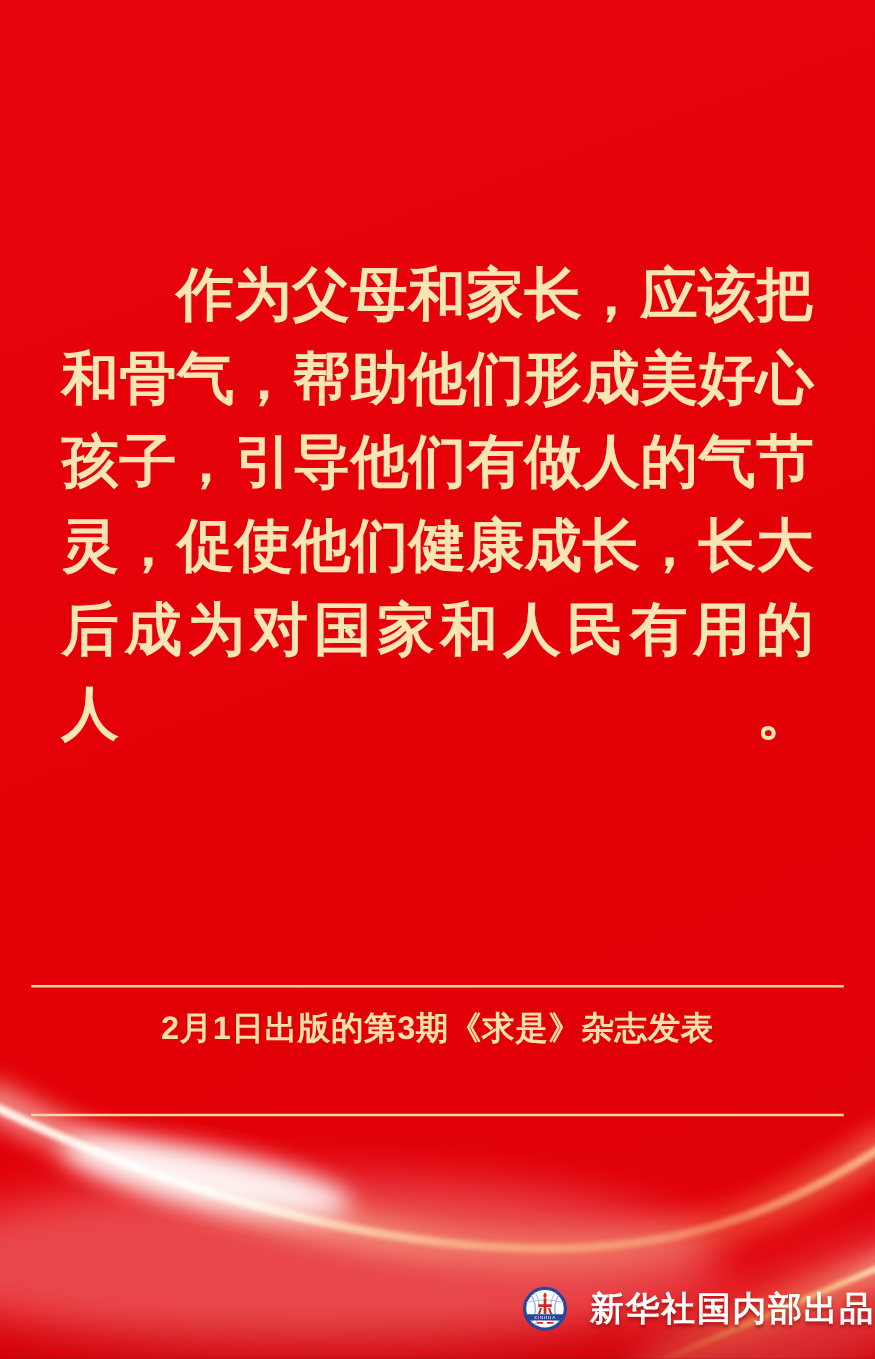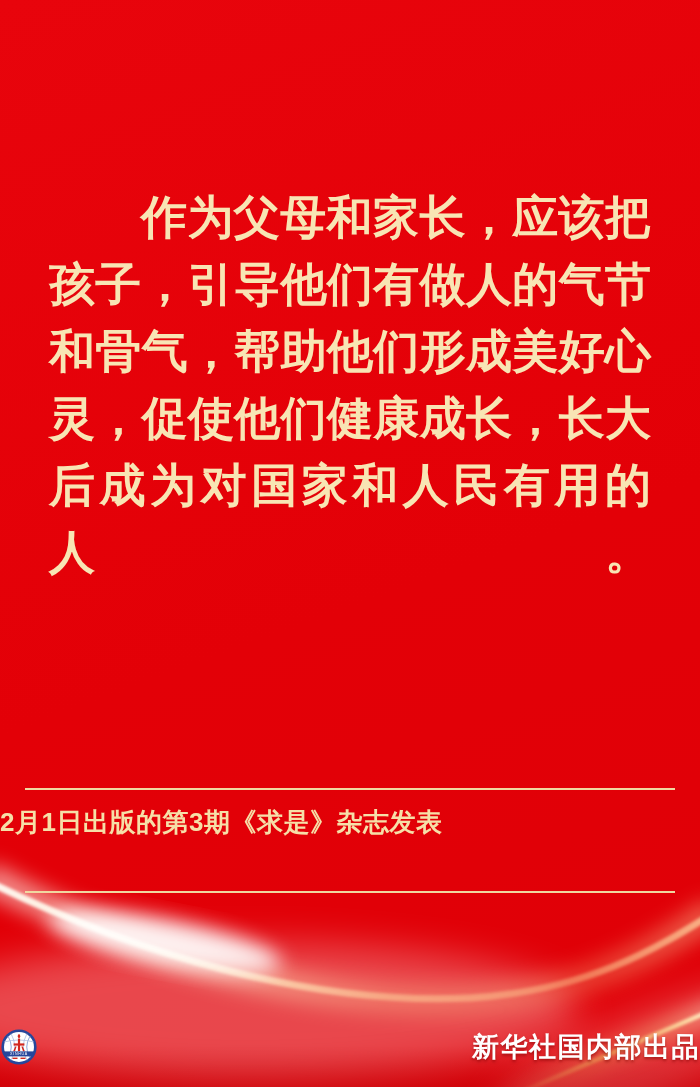--- a/index.html
+++ b/index.html
@@ -4,65 +4,65 @@
 <style>
   html,body { margin:0; padding:0; background:#333; }
   .poster {
     position:relative; width:700px; height:1087px; overflow:hidden;
     background:#e60208;
     background-image:linear-gradient(160deg, #e8040c 0%, #e30007 55%, #df0007 100%);
     font-family:"Liberation Sans", sans-serif;
   }
   
   .quote {
-    position:absolute; top:184px; left:49px; width:602px;
+    position:absolute; top:202px; left:49px; width:602px;
     color:#f8e5b4;
     font-family:Liberation Serif, serif;
     font-weight:900; font-size:46px; line-height:67px;
     letter-spacing:0; z-index:2;
   }
   .quote-line { text-align:justify; text-align-last:justify; height:67px; }
   .quote-line.first { padding-left:92px; }
   
   .divider {
     position:absolute; left:25px; width:650px; height:2px;
     background:#f0d7a0; z-index:2;
   }
   .divider-top { top:788px; }
   .divider-bottom { top:891px; }
   
   .info {
     position:absolute; top:801px; left:0; width:700px;
-    color:#f6dfa8;
+    text-align:center; color:#f6dfa8;
     font-weight:700; font-size:26px; line-height:43px;
     letter-spacing:0.5px; z-index:2;
   }
   
   .flare { position:absolute; left:0; top:0; z-index:1; pointer-events:none; }
   
   .footer {
     position:absolute; top:1026px; left:0; width:700px; height:42px;
-    display:flex; align-items:center; justify-content:space-between; gap:17px;
+    display:flex; align-items:center; justify-content:flex-end; gap:17px;
     z-index:3;
   }
   .footer-logo { width:38px; height:38px; flex:0 0 auto; }
   .footer-text {
     color:#ffffff; font-size:27px; font-weight:700; letter-spacing:1.5px;
     text-shadow:0 2px 3px rgba(120,0,0,0.55);
   }
 </style>
 </head>
 <body>
 
 <div class="poster">
 
   <div class="quote">
     <div class="quote-line first">作为父母和家长，应该把</div>
+    <div class="quote-line">和骨气，帮助他们形成美好心</div>
     <div class="quote-line">孩子，引导他们有做人的气节</div>
-    <div class="quote-line">和骨气，帮助他们形成美好心</div>
     <div class="quote-line">灵，促使他们健康成长，长大</div>
     <div class="quote-line">后成为对国家和人民有用的人。</div>
   </div>
 
   <div class="divider divider-top"></div>
 
   <div class="info">
     <div>2月1日出版的第3期《求是》杂志发表</div>
   </div>
 

